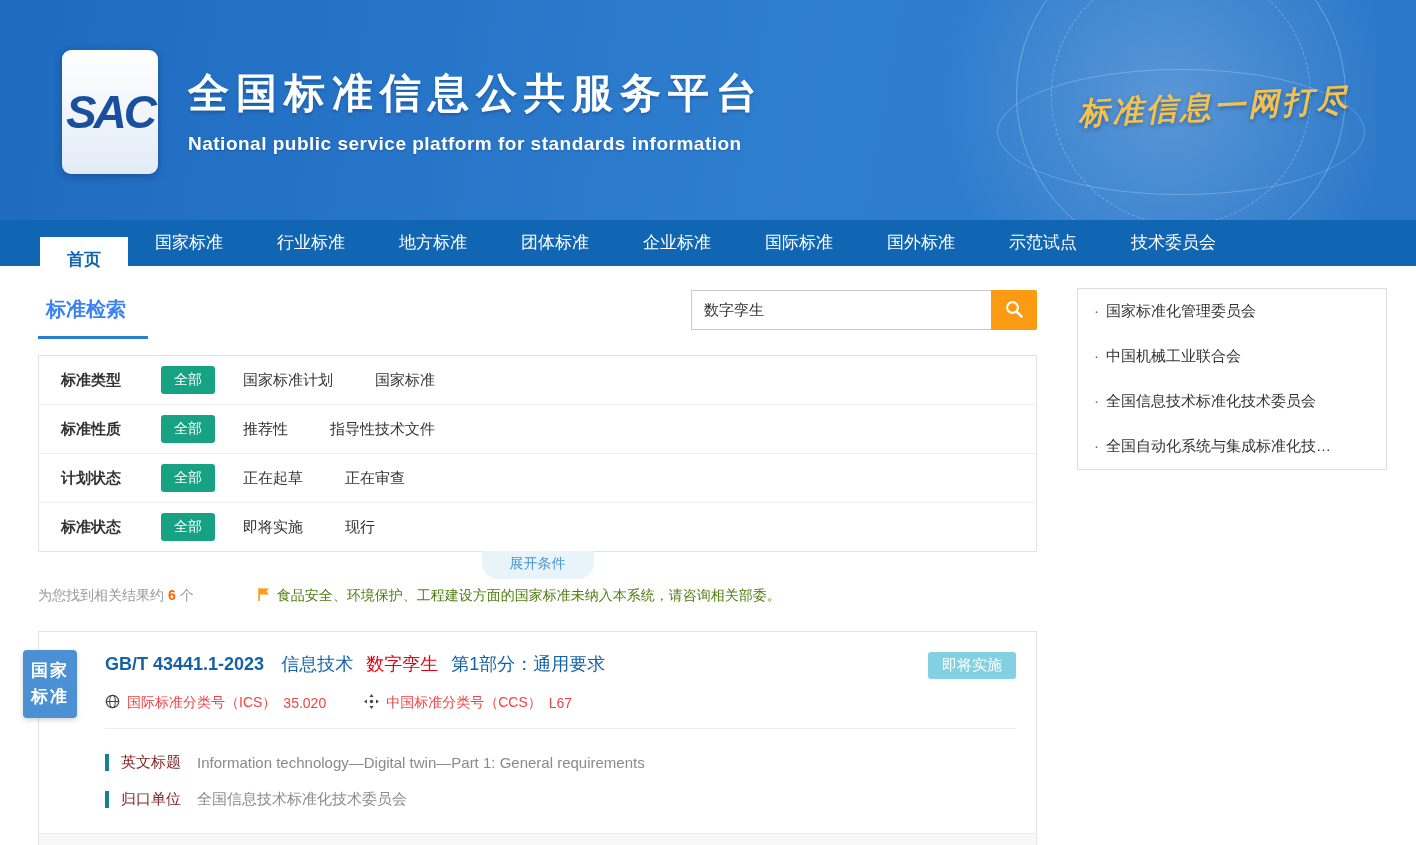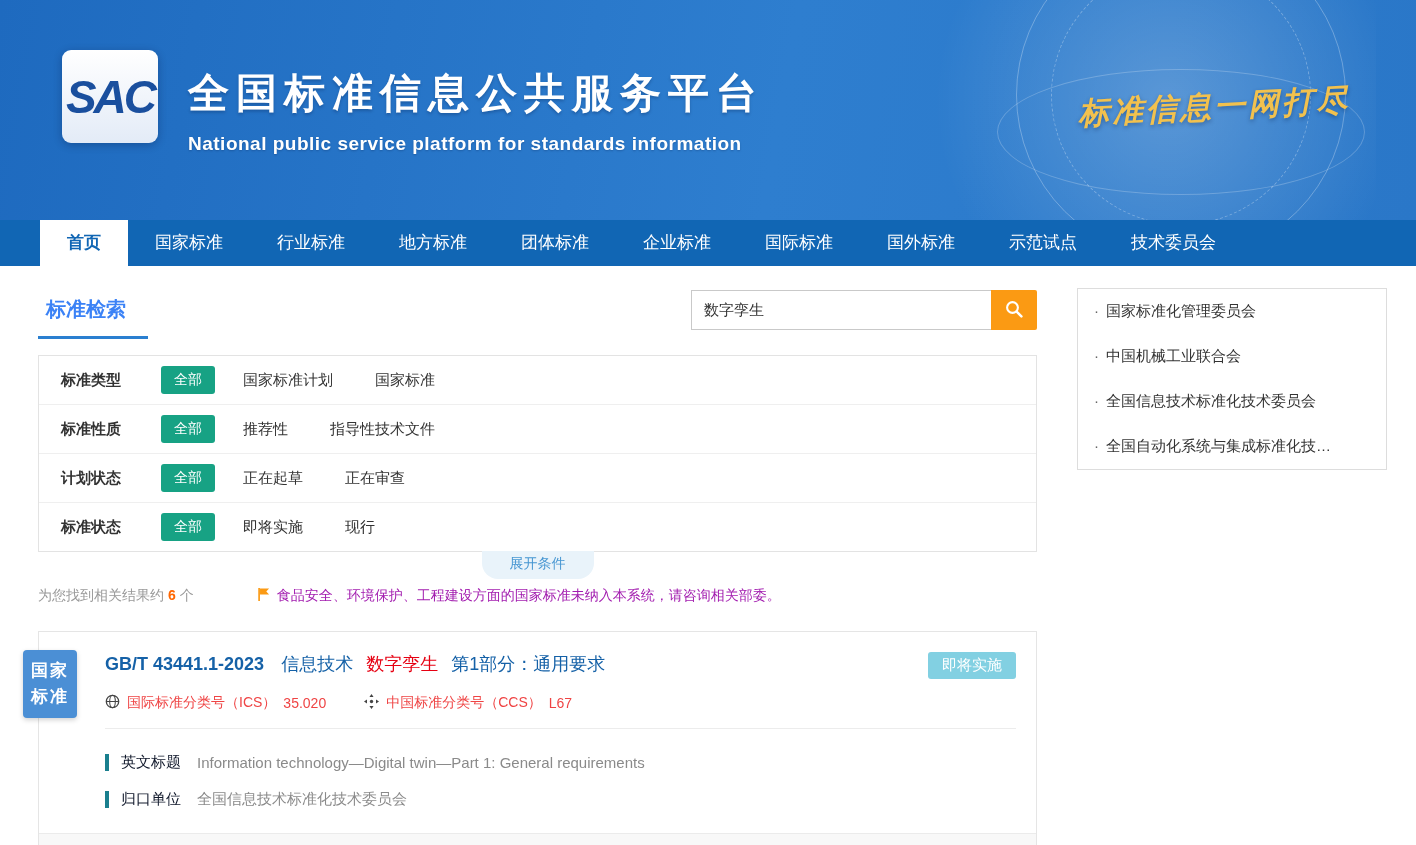--- a/index.html
+++ b/index.html
@@ -10,38 +10,38 @@
   .banner { position:relative; height:220px; overflow:hidden;
     background:linear-gradient(100deg,#1e6abf 0%,#2e7ecf 55%,#2a77c8 100%); }
   .banner-glow { position:absolute; right:40px; top:-70px; width:520px; height:380px;
     background:radial-gradient(circle at 60% 45%, rgba(255,255,255,.22), transparent 62%); }
   .globe-ring { position:absolute; right:70px; top:-70px; width:330px; height:330px;
     border-radius:50%; border:1px solid rgba(255,255,255,.28); }
   .globe-ring::before { content:""; position:absolute; inset:34px; border-radius:50%;
     border:1px dashed rgba(255,255,255,.3); }
   .globe-ring::after { content:""; position:absolute; left:-20px; right:-20px; top:42%;
     height:38%; border-radius:50%; border:1px solid rgba(255,255,255,.22); }
-  .logo-box { position:absolute; left:62px; top:50px; width:96px; height:93px;
+  .logo-box { position:absolute; left:62px; top:50px; width:96px; height:124px;
     border-radius:9px; background:linear-gradient(180deg,#ffffff 0%,#e3ebf7 100%);
     box-shadow:0 2px 8px rgba(0,20,60,.3); display:flex; align-items:center; justify-content:center; }
   .logo-text { color:#1a4f9e; font-size:46px; font-weight:bold; font-style:italic; letter-spacing:-3px; }
   .title-block { position:absolute; left:188px; top:66px; }
   .site-title { color:#fff; font-size:41px; font-weight:bold; letter-spacing:7px;
     text-shadow:0 2px 3px rgba(0,20,60,.25); }
   .site-subtitle { margin-top:12px; color:#fff; font-size:19px; font-weight:bold; letter-spacing:.5px;
     text-shadow:0 1px 2px rgba(0,20,60,.25); }
   .slogan { position:absolute; right:66px; top:86px; color:#f2c14e; font-size:31px;
     font-weight:bold; font-style:italic; letter-spacing:3px;
     font-family:"Liberation Serif","DejaVu Serif",serif;
     transform:rotate(-3deg); text-shadow:0 2px 4px rgba(0,20,60,.35); }
 
   
   .nav { height:46px; background:#1166b4; display:flex; padding-left:40px; }
   .nav-item { padding:0 27px; line-height:46px; font-size:17px; color:#fff; cursor:pointer; white-space:nowrap; }
-  .nav-item.active { background:#fff; color:#1166b4; font-weight:bold; }
+  .nav-item.active { background:#fff; color:#1166b4; font-weight:bold;margin-top:17px; }
 
   
   .main { display:flex; padding:22px 0 0 38px; gap:40px; }
   .content { width:999px; flex:none; }
   .side { width:310px; flex:none; }
 
   
   .search-row { display:flex; justify-content:space-between; align-items:flex-start; }
   .tab-title { display:inline-block; font-size:20px; font-weight:bold; color:#3b82f6;
     padding:8px 22px 13px 8px; border-bottom:3px solid #2a7fd0; cursor:pointer; }
@@ -61,21 +61,21 @@
   .filter-opt { font-size:15px; color:#333; margin-right:42px; cursor:pointer; }
 
   .expand-row { text-align:center; margin-top:-1px; }
   .expand-btn { display:inline-block; background:#e9f3fa; color:#4796d2; font-size:14px;
     padding:4px 28px 6px; border-radius:0 0 16px 16px; cursor:pointer; }
 
   
   .result-row { display:flex; align-items:center; margin-top:8px; font-size:14px; }
   .summary { color:#999; }
   .summary .cnt { color:#f60; font-weight:bold; margin:0 4px; }
-  .notice { margin-left:64px; color:#a21caf; display:flex; align-items:center; gap:7px; }
+  .notice { margin-left:64px; color:#4d7c0f; display:flex; align-items:center; gap:7px; }
 
   
   .card { position:relative; border:1px solid #e5e5e5; margin-top:26px; }
   .type-badge { position:absolute; left:-16px; top:18px; width:54px; height:68px;
     background:#4b8fd5; color:#fff; border-radius:4px; box-shadow:0 2px 5px rgba(0,0,0,.18);
     display:flex; flex-direction:column; align-items:center; justify-content:center;
     font-size:17px; font-weight:bold; letter-spacing:2px; line-height:1.55; cursor:pointer; }
   .card-head { padding:20px 20px 0 66px; }
   .title-row { display:flex; justify-content:space-between; align-items:flex-start; }
   .std-title { font-size:18px; color:#1561a7; cursor:pointer; }
@@ -84,21 +84,21 @@
   .std-title .hl { color:#e60012; margin-right:8px; }
   .status-badge { flex:none; background:#82d0e2; color:#fff; font-size:15px;
     padding:4px 14px; border-radius:3px; }
   .meta-row { margin-top:15px; display:flex; align-items:center; font-size:14px; color:#ef4444;
     padding-bottom:16px; border-bottom:1px solid #ececec; }
   .meta-item { display:flex; align-items:center; gap:7px; }
   .meta-item + .meta-item { margin-left:38px; }
   .card-body { padding:14px 20px 6px 66px; }
   .info-row { display:flex; align-items:center; margin:10px 0 18px; font-size:15px; }
   .tbar { width:4px; height:17px; background:#1a7f8e; margin-right:12px; flex:none; }
-  .info-label { color:#0f172a; margin-right:16px; flex:none; }
+  .info-label { color:#7f1d1d; margin-right:16px; flex:none; }
   .info-value { color:#8a8a8a; white-space:nowrap; overflow:hidden; text-overflow:ellipsis; }
   .card-foot { background:#f8f8f8; border-top:1px solid #ebebeb; padding:11px 20px;
     display:flex; justify-content:flex-end; gap:46px; align-items:center; font-size:15px; color:#333; }
 
   
   .side-box { border:1px solid #ddd; }
   .side-head { background:#f4f4f4; border-bottom:1px solid #ddd; padding:10px 18px;
     font-size:16px; font-weight:bold; color:#333; }
   .side-item { padding:13px 16px; font-size:15px; color:#333; cursor:pointer;
     display:flex; gap:7px; align-items:baseline; white-space:nowrap; overflow:hidden; }

